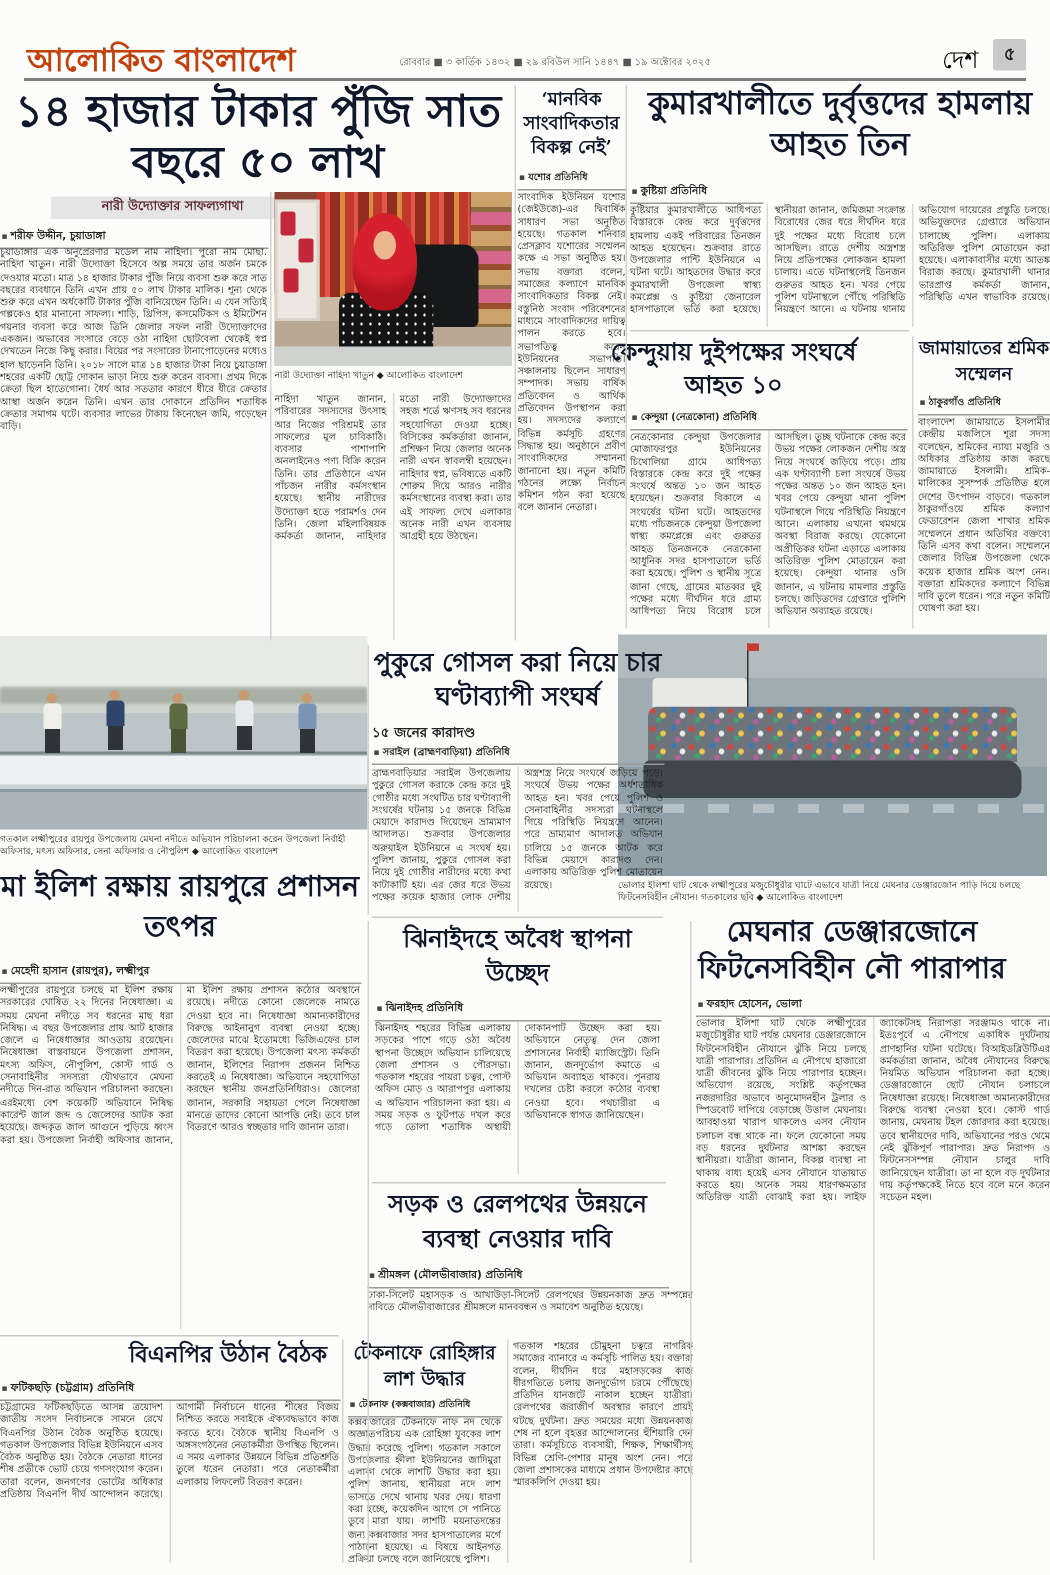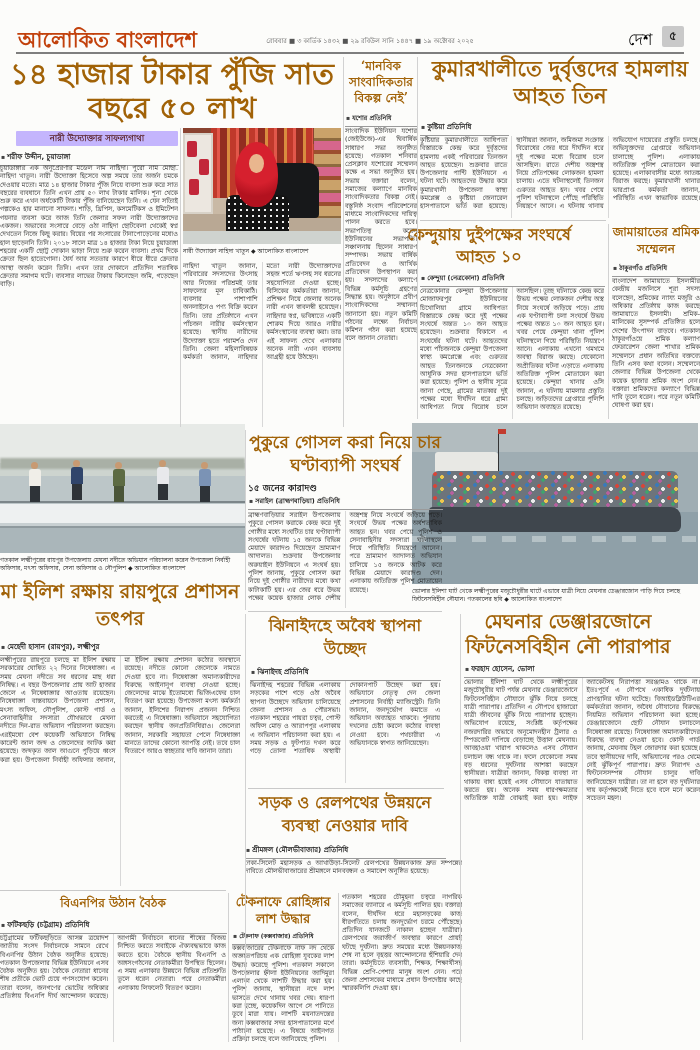--- a/index.html
+++ b/index.html
@@ -11,23 +11,23 @@
   .abs{position:absolute;}
   .vr{position:absolute;width:1px;background:#d2d2d2;}
   .hr{position:absolute;height:1px;background:#c9c9c9;}
   .logo{font-weight:bold;font-size:21px;letter-spacing:0px;color:#c2410c;transform:scaleY(1.05);}
   .dateline{font-size:6.5px;color:#555;text-align:center;}
   .section-label{font-weight:normal;font-size:16px;color:#000;}
   .pagebox{background:#c9c9c9;color:#222;font-weight:bold;font-size:12px;
     width:22px;height:21px;line-height:21px;text-align:center;border-radius:2px;}
   .topline{position:absolute;height:2px;background:#7e7e7e;}
   .headline{font-family:"DejaVu Serif","Liberation Serif",serif;font-weight:bold;
-    color:#a16207;text-align:center;}
-  .kicker{background:#c4b5fd;color:#5d2730;font-weight:bold;font-size:8.5px;
-    text-align:center;line-height:15px;border-radius:1px;}
+    color:#0f172a;text-align:center;}
+  .kicker{background:#e5e5e5;color:#5d2730;font-weight:bold;font-size:8.5px;
+    text-align:center;line-height:15px;border-radius:1px;margin-left:18px;}
   .subhead{font-weight:bold;font-size:9px;text-align:left;color:#222;}
   .byline{font-size:7px;font-weight:bold;color:#222;border-bottom:1px solid #9a9a9a;
     padding:1px 0 2px 1px;}
   .byline::before{content:"▪ ";color:#444;font-size:6px;}
   .bodytext{font-size:6.4px;line-height:8.3px;text-align:justify;color:#1c1c1c;overflow:hidden;}
   .cols2{column-count:2;column-gap:9px;column-rule:1px solid #d8d8d8;}
   .cols3{column-count:3;column-gap:9px;column-rule:1px solid #d8d8d8;}
   .caption{font-size:6px;line-height:7.6px;color:#222;text-align:left;overflow:hidden;}
   .photo{overflow:hidden;position:absolute;background:#ddd;}
   
@@ -205,21 +205,21 @@
 <div class="hr" style="left:248px;top:788px;width:196px;"></div>
 
 <div>
   <div class="abs headline" style="left:245px;top:791px;width:200px;font-size:16px;line-height:23px;">সড়ক ও রেলপথের উন্নয়নে ব্যবস্থা নেওয়ার দাবি</div>
   <div class="abs byline" style="left:245px;top:843px;width:200px;">শ্রীমঙ্গল (মৌলভীবাজার) প্রতিনিধি</div>
   <div class="abs bodytext" style="left:245px;top:859px;width:217px;height:30px;">ঢাকা-সিলেট মহাসড়ক ও আখাউড়া-সিলেট রেলপথের উন্নয়নকাজ দ্রুত সম্পন্নের দাবিতে মৌলভীবাজারের শ্রীমঙ্গলে মানববন্ধন ও সমাবেশ অনুষ্ঠিত হয়েছে।</div>
   <div class="abs bodytext" style="left:342px;top:893px;width:120px;height:148px;">গতকাল শহরের চৌমুহনা চত্বরে নাগরিক সমাজের ব্যানারে এ কর্মসূচি পালিত হয়। বক্তারা বলেন, দীর্ঘদিন ধরে মহাসড়কের কাজ ধীরগতিতে চলায় জনদুর্ভোগ চরমে পৌঁছেছে। প্রতিদিন যানজটে নাকাল হচ্ছেন যাত্রীরা। রেলপথের জরাজীর্ণ অবস্থার কারণে প্রায়ই ঘটছে দুর্ঘটনা। দ্রুত সময়ের মধ্যে উন্নয়নকাজ শেষ না হলে বৃহত্তর আন্দোলনের হুঁশিয়ারি দেন তারা। কর্মসূচিতে ব্যবসায়ী, শিক্ষক, শিক্ষার্থীসহ বিভিন্ন শ্রেণি-পেশার মানুষ অংশ নেন। পরে জেলা প্রশাসকের মাধ্যমে প্রধান উপদেষ্টার কাছে স্মারকলিপি দেওয়া হয়।</div>
 </div>
 
 <div>
-  <div class="abs headline" style="left:0px;top:892px;width:226px;font-size:12px;line-height:22px;">বিএনপির উঠান বৈঠক</div>
+  <div class="abs headline" style="left:0px;top:892px;width:226px;font-size:15px;line-height:22px;padding-left:39px;">বিএনপির উঠান বৈঠক</div>
   <div class="abs byline" style="left:0px;top:918px;width:226px;">ফটিকছড়ি (চট্টগ্রাম) প্রতিনিধি</div>
   <div class="abs bodytext cols2" style="left:0px;top:934px;width:226px;height:108px;">চট্টগ্রামের ফটিকছড়িতে আসন্ন ত্রয়োদশ জাতীয় সংসদ নির্বাচনকে সামনে রেখে বিএনপির উঠান বৈঠক অনুষ্ঠিত হয়েছে। গতকাল উপজেলার বিভিন্ন ইউনিয়নে এসব বৈঠক অনুষ্ঠিত হয়। বৈঠকে নেতারা ধানের শীষ প্রতীকে ভোট চেয়ে গণসংযোগ করেন। তারা বলেন, জনগণের ভোটের অধিকার প্রতিষ্ঠায় বিএনপি দীর্ঘ আন্দোলন করেছে। আগামী নির্বাচনে ধানের শীষের বিজয় নিশ্চিত করতে সবাইকে ঐক্যবদ্ধভাবে কাজ করতে হবে। বৈঠকে স্থানীয় বিএনপি ও অঙ্গসংগঠনের নেতাকর্মীরা উপস্থিত ছিলেন। এ সময় এলাকার উন্নয়নে বিভিন্ন প্রতিশ্রুতি তুলে ধরেন নেতারা। পরে নেতাকর্মীরা এলাকায় লিফলেট বিতরণ করেন।</div>
 </div>
 
 <div>
   <div class="abs headline" style="left:232px;top:893px;width:102px;font-size:12.5px;line-height:17px;">টেকনাফে রোহিঙ্গার লাশ উদ্ধার</div>
   <div class="abs byline" style="left:232px;top:930px;width:102px;font-size:6px;">টেকনাফ (কক্সবাজার) প্রতিনিধি</div>
   <div class="abs bodytext" style="left:232px;top:944px;width:102px;height:98px;">কক্সবাজারের টেকনাফে নাফ নদ থেকে অজ্ঞাতপরিচয় এক রোহিঙ্গা যুবকের লাশ উদ্ধার করেছে পুলিশ। গতকাল সকালে উপজেলার হ্নীলা ইউনিয়নের জাদিমুরা এলাকা থেকে লাশটি উদ্ধার করা হয়। পুলিশ জানায়, স্থানীয়রা নদে লাশ ভাসতে দেখে থানায় খবর দেয়। ধারণা করা হচ্ছে, কয়েকদিন আগে সে পানিতে ডুবে মারা যায়। লাশটি ময়নাতদন্তের জন্য কক্সবাজার সদর হাসপাতালের মর্গে পাঠানো হয়েছে। এ বিষয়ে আইনগত প্রক্রিয়া চলছে বলে জানিয়েছে পুলিশ।</div>
 </div>
 

